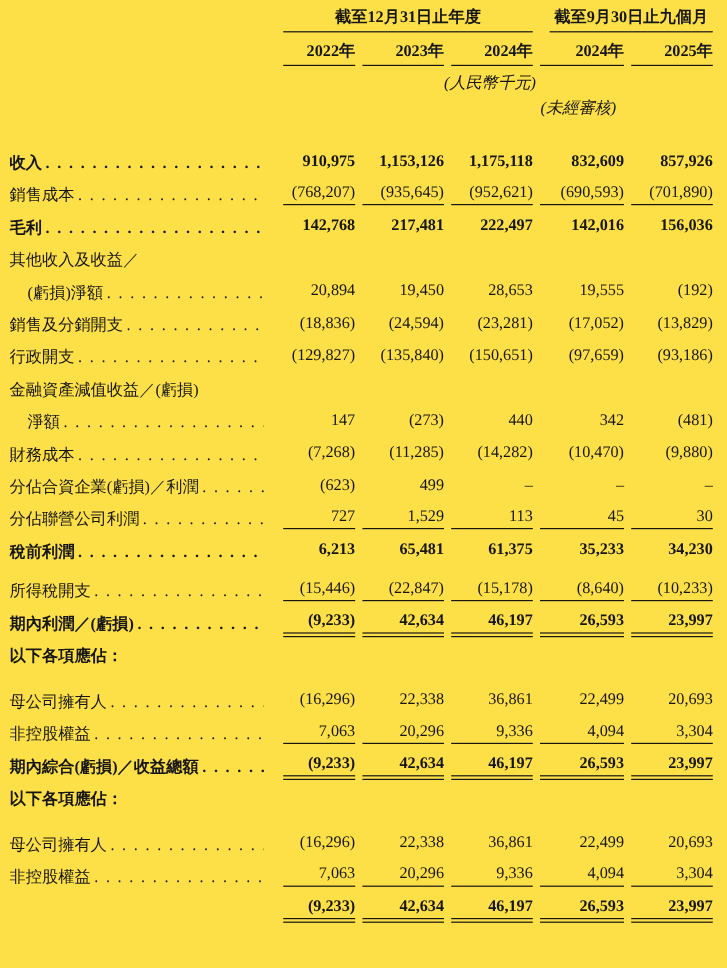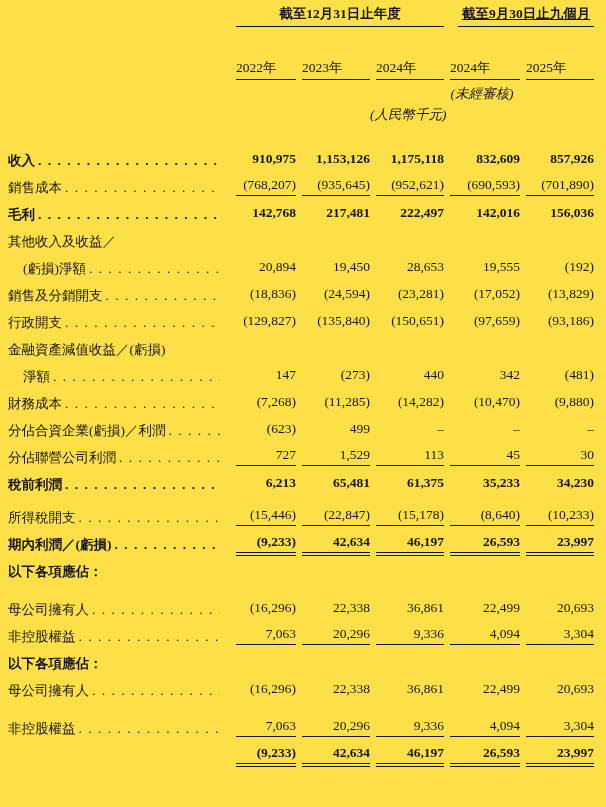--- a/index.html
+++ b/index.html
@@ -27,30 +27,29 @@
   thead td { vertical-align: bottom; }
   .ghead {
     margin-left: 6px;
     text-align: center;
     font-weight: bold;
     border-bottom: 1.5px solid #161616;
     padding-bottom: 4px;
     white-space: nowrap;
     line-height: 16px;
   }
-  .ghead.g2 { margin-left: 14px; text-decoration: underline; }
+  .ghead.g2 { margin-left: 14px; }
   .yhead {
     margin-left: 6px;
-    text-align: left;
-    font-weight: normal;
+    text-align: right;
+    font-weight: bold;
     border-bottom: 1.5px solid #161616;
     padding: 8px 0 4px 0;
     white-space: nowrap;
     line-height: 15px;
-    margin-top: 25px;
   }
   .note {
     font-style: italic;
     text-align: center;
     white-space: nowrap;
     padding-top: 6px;
     line-height: 15px;
   }
 
   
@@ -138,35 +137,35 @@
             <div class="yhead">2024年</div>
           </td>
         <td>
             <div class="yhead">2025年</div>
           </td>
       </tr>
       <tr>
         <td></td>
           <td></td>
           <td></td>
+        <td>
+            <div class="note">(人民幣千元)</div>
+          </td>
+        <td></td>
           <td></td>
-        <td>
-            <div class="note">(未經審核)</div>
-          </td>
-        <td></td>
       </tr>
       <tr>
         <td></td>
           <td></td>
           <td></td>
+          <td></td>
         <td>
-            <div class="note">(人民幣千元)</div>
+            <div class="note">(未經審核)</div>
           </td>
         <td></td>
-          <td></td>
       </tr>
     </thead>
     <tbody>
         <tr>
           <td class="label">
             <div class="lwrap bold">
               <span class="txt">收入</span>
               <span class="dots"></span>
             </div>
           </td>
@@ -535,20 +534,43 @@
             <div class="cell rule-single">20,296</div>
           </td>
           <td class="num">
             <div class="cell rule-single">9,336</div>
           </td>
           <td class="num">
             <div class="cell rule-single">4,094</div>
           </td>
           <td class="num">
             <div class="cell rule-single">3,304</div>
+          </td>
+        </tr>
+        <tr>
+          <td class="label">
+            <div class="lwrap bold">
+              <span class="txt">期內綜合(虧損)／收益總額</span>
+              <span class="dots"></span>
+            </div>
+          </td>
+          <td class="num">
+            <div class="cell bold rule-double">(9,233)</div>
+          </td>
+          <td class="num">
+            <div class="cell bold rule-double">42,634</div>
+          </td>
+          <td class="num">
+            <div class="cell bold rule-double">46,197</div>
+          </td>
+          <td class="num">
+            <div class="cell bold rule-double">26,593</div>
+          </td>
+          <td class="num">
+            <div class="cell bold rule-double">23,997</div>
           </td>
         </tr>
         <tr>
           <td class="label">
             <div class="lwrap bold">
               <span class="txt">以下各項應佔：</span>
             </div>
           </td>
           <td class="num"></td>
           <td class="num"></td>

